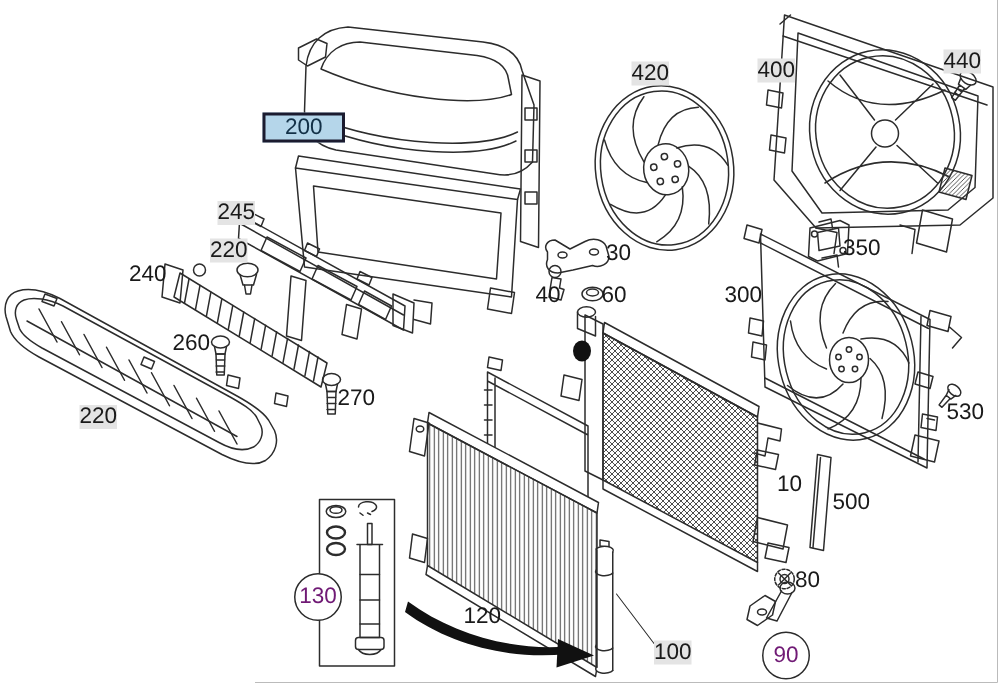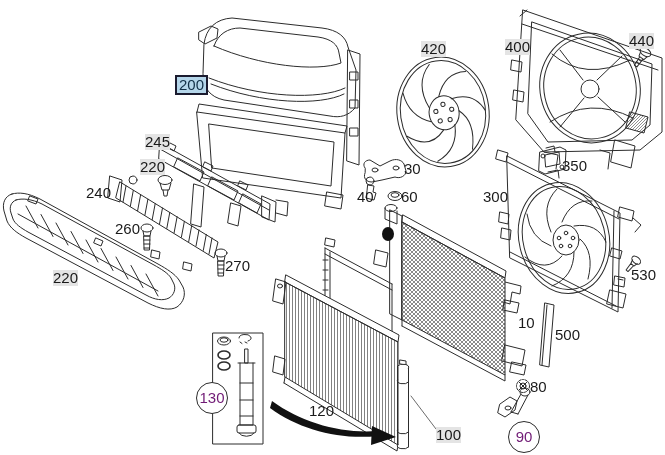--- a/index.html
+++ b/index.html
@@ -2,21 +2,21 @@
 <html><head>
 <meta charset="utf-8">
 <style>
   html,body{margin:0;padding:0;background:#888;}
   #stage{position:relative;width:665px;height:455px;background:#ffffff;overflow:hidden;
          font-family:"Liberation Sans",sans-serif;}
   #art{position:absolute;left:0;top:0;}
   .lbl{position:absolute;font-size:15px;line-height:16px;color:#1a1a1a;padding:0 0;
        white-space:nowrap;cursor:pointer;}
   .lbl.shaded{background:#e4e4e4;}
-  .lbl.highlight{background:#b5d6ea;border:2px solid #1b1b2f;color:#123047;padding:0 2px;}
+  .lbl.highlight{background:#b5d6ea;border:2px solid #1b1b2f;color:#123047;padding:0 13px;}
   .balloon{position:absolute;width:30px;height:30px;border:1.3px solid #2c2c2c;border-radius:50%;
        background:#fff;text-align:center;line-height:30px;font-size:15px;color:#701a75;cursor:pointer;}
 </style>
 </head>
 <body>
 
 <div id="stage">
 
 <svg id="art" width="665" height="455" viewBox="0 0 665 455" stroke="#2c2c2c" fill="none" stroke-width="1" stroke-linejoin="round" stroke-linecap="round">
   <defs>
@@ -259,21 +259,21 @@
 
   <g>
     <path d="M270,408 C300,430 340,440 378,436 L378,431 C342,434 302,423 272,401 Z" fill="#111" stroke="none"></path>
     <path d="M372,426 L396,437 371,445 Z" fill="#111" stroke="none"></path>
   </g>
 </svg>
 
   <div class="lbl highlight" style="left:175px;top:75px">200</div>
   <div class="lbl shaded" style="left:145px;top:134px">245</div>
   <div class="lbl shaded" style="left:140px;top:159px">220</div>
-  <div class="lbl" style="left:86px;top:185px">240</div>
+  <div class="lbl" style="left:86px;top:175px">240</div>
   <div class="lbl" style="left:115px;top:221px">260</div>
   <div class="lbl" style="left:225px;top:258px">270</div>
   <div class="lbl shaded" style="left:53px;top:270px">220</div>
   <div class="lbl shaded" style="left:421px;top:41px">420</div>
   <div class="lbl shaded" style="left:505px;top:39px">400</div>
   <div class="lbl shaded" style="left:629px;top:33px">440</div>
   <div class="lbl" style="left:404px;top:161px">30</div>
   <div class="lbl" style="left:357px;top:189px">40</div>
   <div class="lbl" style="left:401px;top:189px">60</div>
   <div class="lbl" style="left:562px;top:158px">350</div>

